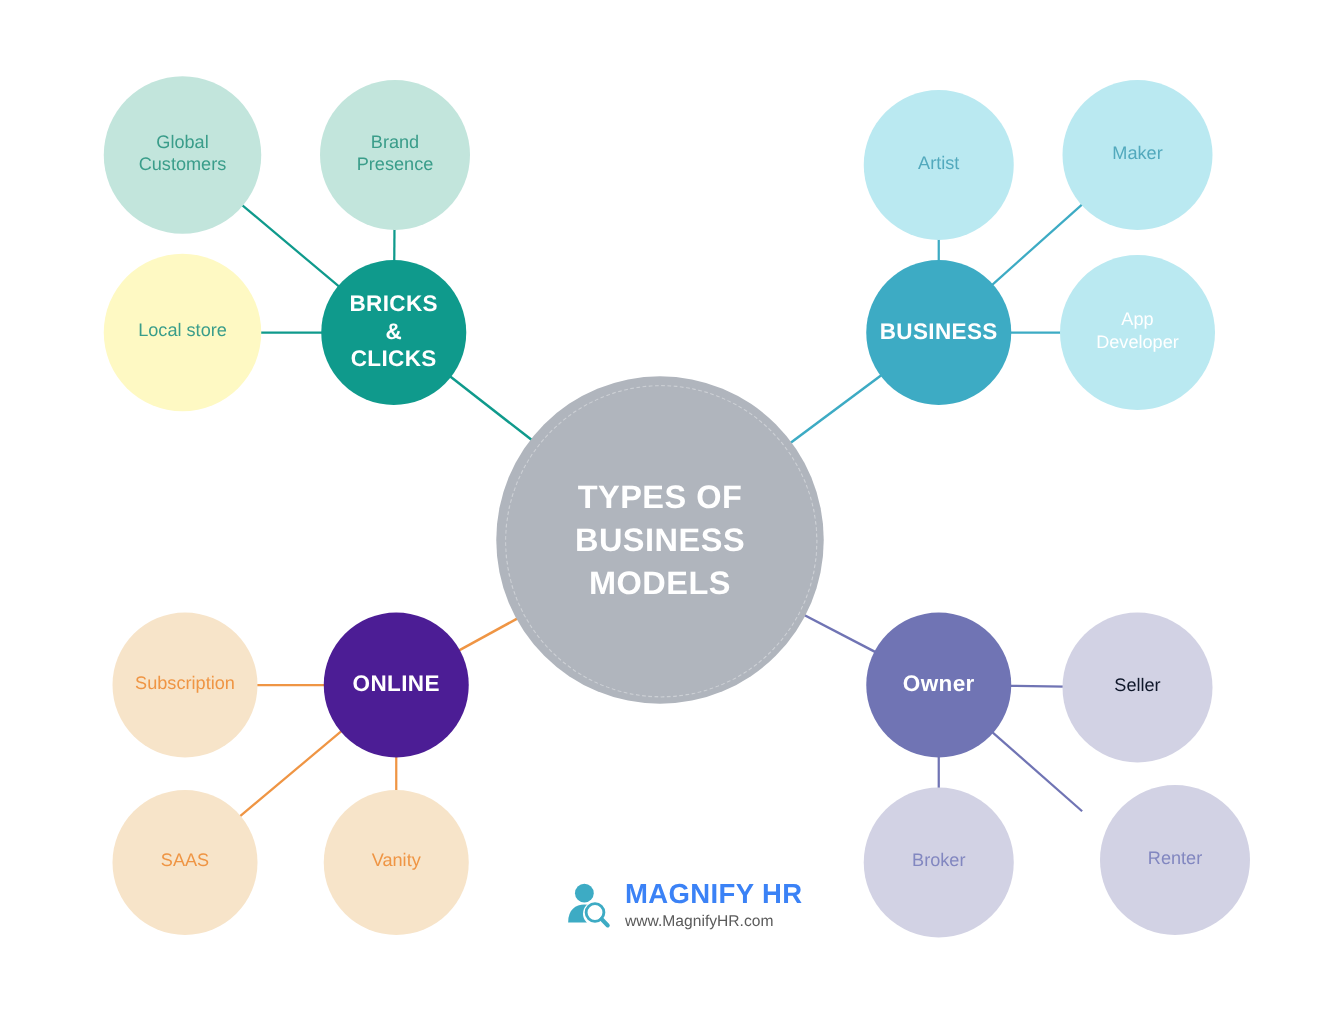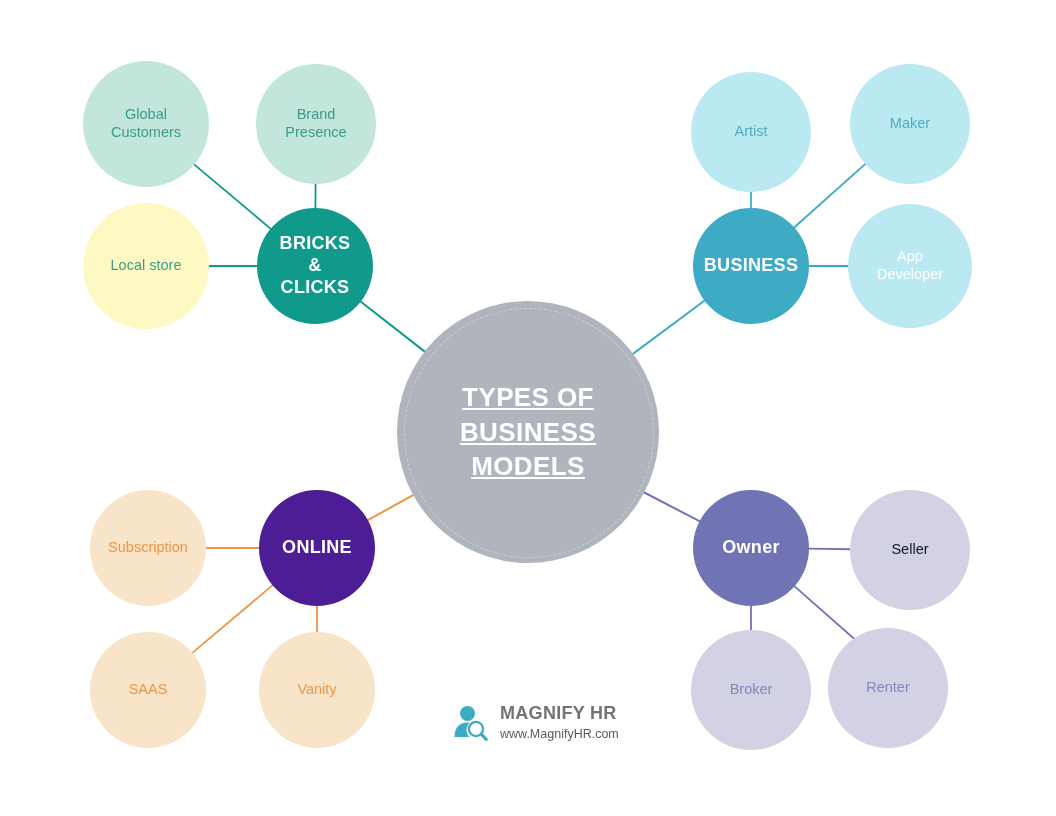--- a/index.html
+++ b/index.html
@@ -44,21 +44,20 @@
   }
 
   
   .center-node {
     background: #b0b5bd;
     color: #ffffff;
     font-weight: bold;
     font-size: 26px;
     letter-spacing: 0.4px;
     line-height: 1.33;
-    text-decoration: underline;
   }
   .center-ring {
     position: absolute;
     border-radius: 50%;
     border: 1px dashed rgba(255,255,255,0.35);
     pointer-events: none;
   }
 
   
   .hub {
@@ -87,23 +86,23 @@
   #logo {
     position: absolute;
     left: 450px;
     top: 703px;
     display: flex;
     align-items: center;
     gap: 10px;
   }
   #logo-text { display: flex; flex-direction: column; justify-content: center; }
   #logo-title {
-    font-size: 18px;
+    font-size: 22px;
     font-weight: bold;
-    color: #737373;
+    color: #3b82f6;
     letter-spacing: 0.3px;
     line-height: 1.1;
   }
   #logo-url {
     font-size: 12.5px;
     color: #5b5b5b;
     line-height: 1.3;
     margin-top: 2px;
   }
 </style>
@@ -152,21 +151,21 @@
       <div class="node leaf leaf-cyan" style="background: rgb(186, 233, 241); color: rgb(82, 169, 189); left: 850px; top: 64px; width: 120px; height: 120px;"><span class="node-label">Maker</span></div>
       <div class="node leaf leaf-cyan leaf-white-text" style="background: rgb(186, 233, 241); color: rgb(255, 255, 255); left: 848px; top: 204px; width: 124px; height: 124px;"><span class="node-label">App
 Developer</span></div>
       <div class="node hub hub-orange" style="background: #4c1d95; left: 259px; top: 490px; width: 116px; height: 116px;"><span class="node-label">ONLINE</span></div>
       <div class="node leaf leaf-cream" style="background: rgb(247, 228, 201); color: rgb(239, 149, 68); left: 90px; top: 490px; width: 116px; height: 116px;"><span class="node-label">Subscription</span></div>
       <div class="node leaf leaf-cream" style="background: rgb(247, 228, 201); color: rgb(239, 149, 68); left: 90px; top: 632px; width: 116px; height: 116px; justify-content: flex-end;"><span class="node-label">SAAS</span></div>
       <div class="node leaf leaf-cream" style="background: rgb(247, 228, 201); color: rgb(239, 149, 68); left: 259px; top: 632px; width: 116px; height: 116px;"><span class="node-label">Vanity</span></div>
       <div class="node hub hub-purple" style="background: rgb(112, 116, 180); left: 693px; top: 490px; width: 116px; height: 116px;"><span class="node-label">Owner</span></div>
       <div class="node leaf leaf-lav" style="background: rgb(210, 210, 228); color: #0f172a; left: 850px; top: 490px; width: 120px; height: 120px;"><span class="node-label">Seller</span></div>
       <div class="node leaf leaf-lav" style="background: rgb(210, 210, 228); color: rgb(130, 135, 192); left: 691px; top: 630px; width: 120px; height: 120px;"><span class="node-label">Broker</span></div>
-      <div class="node leaf leaf-lav" style="background: rgb(210, 210, 228); color: rgb(130, 135, 192); left: 828px; top: 628px; width: 120px; height: 120px;"><span class="node-label">Renter</span></div>
+      <div class="node leaf leaf-lav" style="background: rgb(210, 210, 228); color: rgb(130, 135, 192); left: 880px; top: 628px; width: 120px; height: 120px;"><span class="node-label">Renter</span></div>
     </div>
 
   <div id="logo">
     <svg width="40" height="40" viewBox="0 0 40 40">
       <circle cx="17.5" cy="10.5" r="7.5" fill="#3dabc4"></circle>
       <path d="M4.5 34 C4.5 23.5 10.5 19.5 17.5 19.5 C24.5 19.5 30.5 23.5 30.5 34 Z" fill="#3dabc4"></path>
       <circle cx="26" cy="27" r="9.6" fill="#ffffff"></circle>
       <circle cx="26" cy="26" r="7.1" fill="none" stroke="#3dabc4" stroke-width="2.3"></circle>
       <line x1="31.2" y1="31.2" x2="36.2" y2="36.4" stroke="#3dabc4" stroke-width="3.2" stroke-linecap="round"></line>
     </svg>

